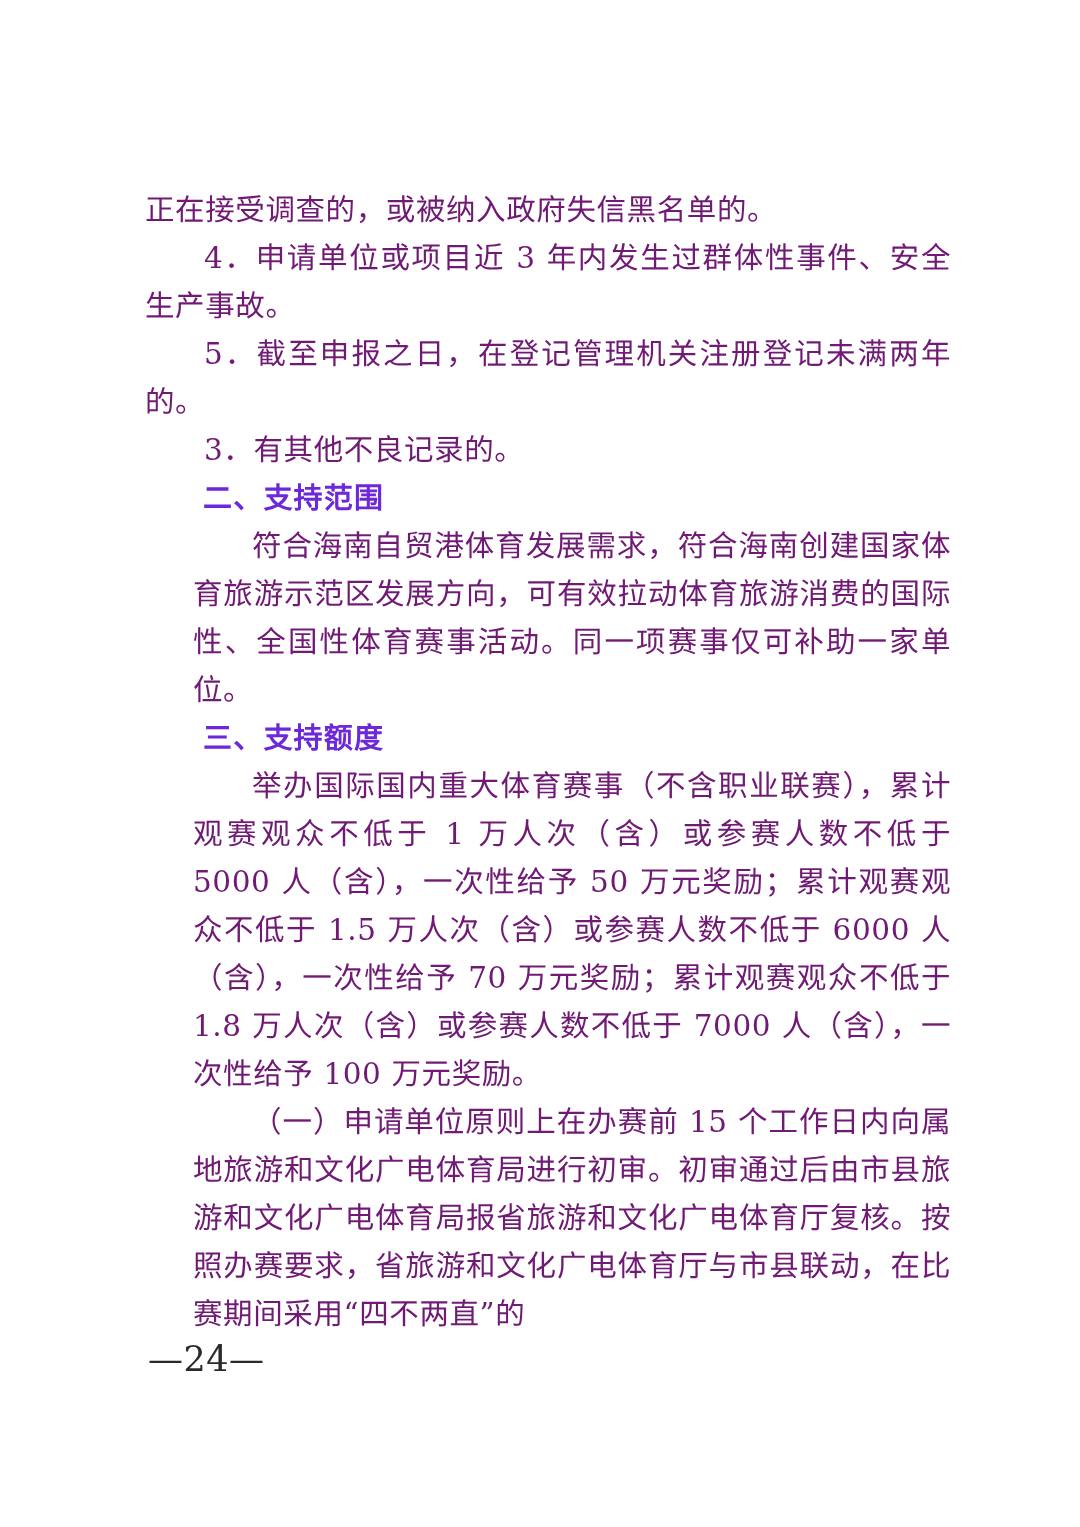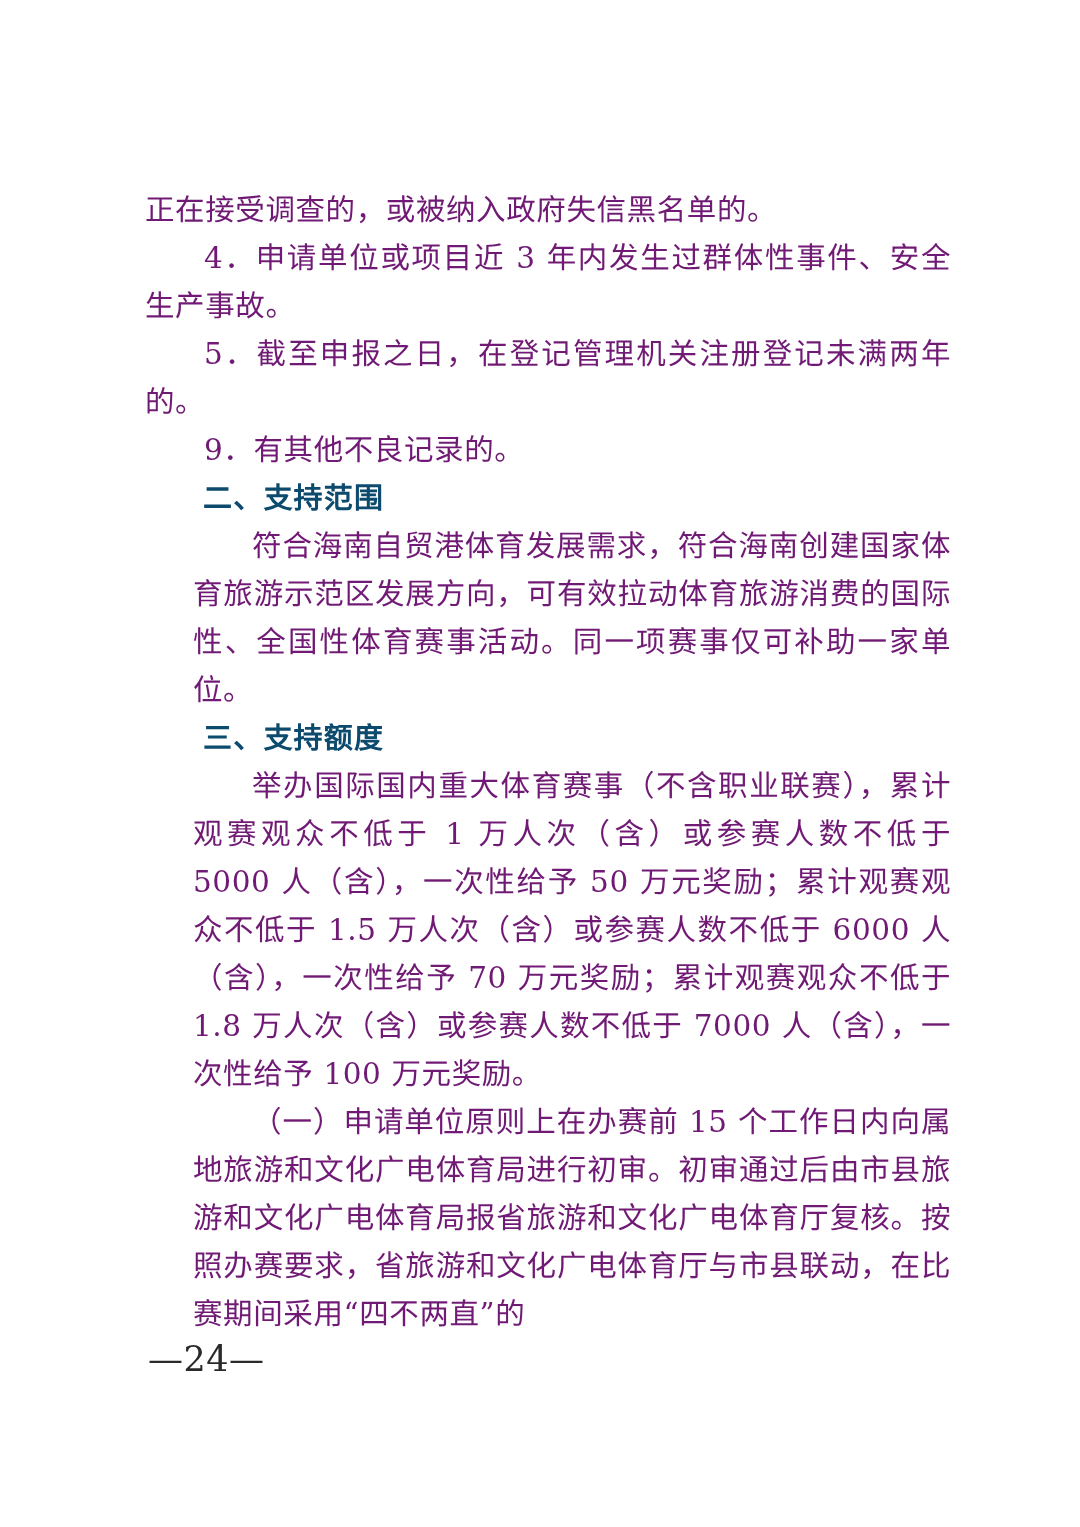--- a/index.html
+++ b/index.html
@@ -56,21 +56,21 @@
   .para.numbered {
     text-indent: 2em;
   }
 
   
   .heading {
     font-family: "Liberation Sans", "DejaVu Sans", sans-serif;
     font-size: 29px;
     line-height: 48px;
     font-weight: 700;
-    color: #0c4a6e;
+    color: #6d28d9;
     margin: 0;
     text-indent: 2em;
     letter-spacing: 1.2px;
   }
 
   .page-number {
     position: absolute;
     left: 148px;
     top: 1341px;
     font-family: "DejaVu Serif", "Liberation Serif", serif;
@@ -87,21 +87,21 @@
 <div class="page">
 
   <div class="content">
 
     <p class="para">正在接受调查的，或被纳入政府失信黑名单的。</p>
 
     <p class="para numbered">4．申请单位或项目近 3 年内发生过群体性事件、安全生产事故。</p>
 
     <p class="para numbered">5．截至申报之日，在登记管理机关注册登记未满两年的。</p>
 
-    <p class="para numbered">9．有其他不良记录的。</p>
+    <p class="para numbered">3．有其他不良记录的。</p>
 
     <h2 class="heading">二、支持范围</h2>
 
     <p class="para indent">符合海南自贸港体育发展需求，符合海南创建国家体育旅游示范区发展方向，可有效拉动体育旅游消费的国际性、全国性体育赛事活动。同一项赛事仅可补助一家单位。</p>
 
     <h2 class="heading">三、支持额度</h2>
 
     <p class="para indent">举办国际国内重大体育赛事（不含职业联赛），累计观赛观众不低于 1 万人次（含）或参赛人数不低于 5000 人（含），一次性给予 50 万元奖励；累计观赛观众不低于 1.5 万人次（含）或参赛人数不低于 6000 人（含），一次性给予 70 万元奖励；累计观赛观众不低于 1.8 万人次（含）或参赛人数不低于 7000 人（含），一次性给予 100 万元奖励。</p>
 
 

